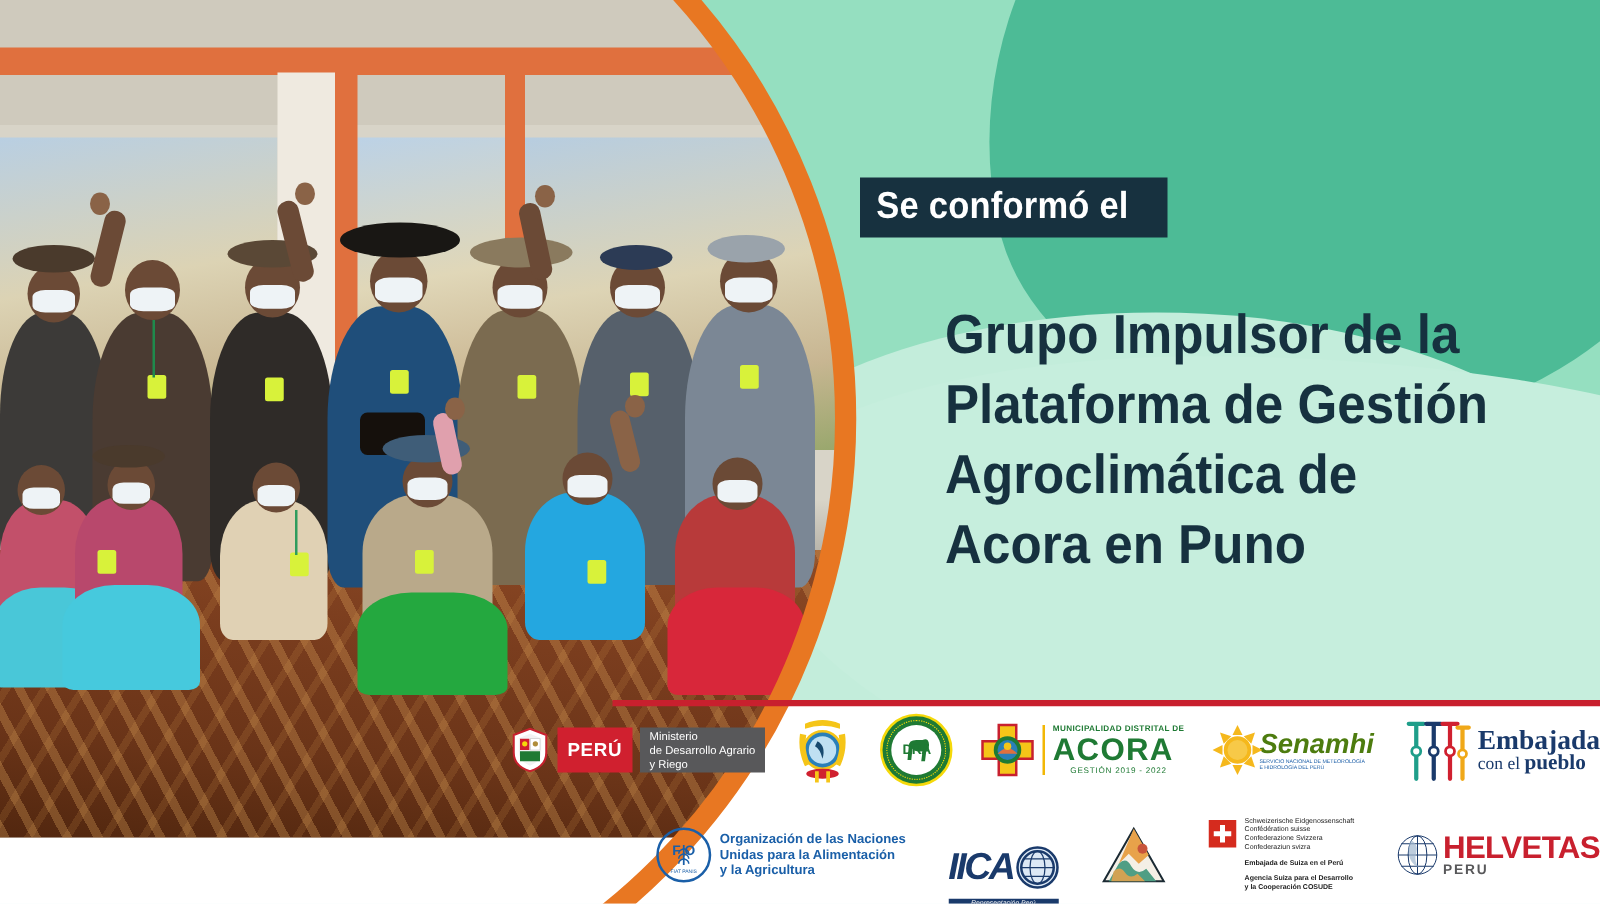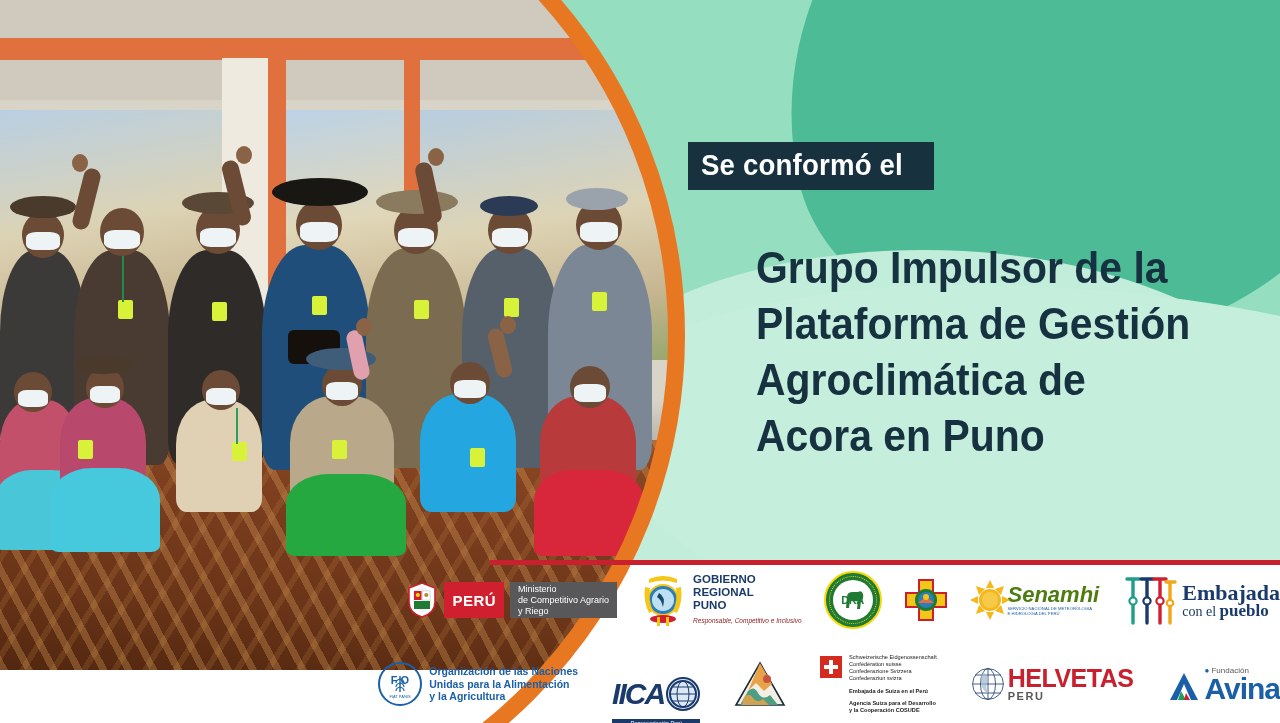--- a/index.html
+++ b/index.html
@@ -295,43 +295,37 @@
         <path d="M16 5 L25 8.5 V19 Q25 27 16 30.5 Q7 27 7 19 V8.5 Z" fill="#f2f2f2"></path>
         <rect x="8" y="9" width="7.5" height="9" fill="#d0202f"></rect>
         <rect x="16.5" y="9" width="7.5" height="9" fill="#ffffff" stroke="#bbb" stroke-width=".4"></rect>
         <rect x="8" y="19" width="16" height="8" fill="#1f7a34"></rect>
         <circle cx="11.8" cy="13" r="2.1" fill="#f5d90a"></circle>
         <circle cx="20.3" cy="13" r="2.1" fill="#b08d3a"></circle>
       </svg>
       <div class="peru-red">PERÚ</div>
       <div class="peru-grey">
         <span>Ministerio</span>
-        <span>de Competitivo Agrario</span>
+        <span>de Desarrollo Agrario</span>
         <span>y Riego</span>
       </div>
     </div>
 
     <div class="logo grp">
       <svg width="48" height="54" viewBox="0 0 48 54">
         <path d="M10 6 Q24 0 38 6 L38 10 Q24 5 10 10 Z" fill="#f5c518"></path>
         <circle cx="24" cy="27" r="15" fill="#2a7fb8" stroke="#f5c518" stroke-width="2"></circle>
         <circle cx="24" cy="27" r="11" fill="#bfe0f2"></circle>
         <path d="M20 20 q7 4 4 14 q-2 -8 -6 -10 z" fill="#17496e"></path>
         <path d="M6 14 q-2 14 4 26 l4 -2 q-5 -11 -3 -23 z" fill="#f5c518"></path>
         <path d="M42 14 q2 14 -4 26 l-4 -2 q5 -11 3 -23 z" fill="#f5c518"></path>
         <ellipse cx="24" cy="46" rx="13" ry="4" fill="#d0202f"></ellipse>
         <rect x="18" y="44" width="3" height="9" fill="#f5c518"></rect>
         <rect x="27" y="44" width="3" height="9" fill="#f5c518"></rect>
       </svg>
-      <div class="grp-txt">
-        <div>GOBIERNO</div>
-        <div>REGIONAL</div>
-        <div>PUNO</div>
-        <div class="grp-sub">Responsable, Competitivo e Inclusivo</div>
-      </div>
     </div>
 
     <div class="logo">
       <div class="dra">
         <div class="dra-ring"></div>
         <div class="dra-in">
           <svg width="34" height="24" viewBox="0 0 34 24">
             <path d="M22 4 q4 -2 5 2 q1 5 -2 7 l-1 8 h-3 l1 -8 q-5 1 -8 -2 l-1 9 h-3 l1 -11 q0 -5 6 -5 z" fill="#1f7a34"></path>
           </svg>
         </div>
@@ -340,20 +334,25 @@
     </div>
 
     <div class="logo">
       <svg class="acora-seal" viewBox="0 0 44 44">
         <path d="M15 2 h14 v13 h13 v14 h-13 v13 h-14 v-13 h-13 v-14 h13 z" fill="#f5c518" stroke="#c8202e" stroke-width="2"></path>
         <circle cx="22" cy="22" r="11" fill="#1f7a34"></circle>
         <circle cx="22" cy="22" r="8" fill="#2a7fb8"></circle>
         <path d="M14 25 q8 -9 16 0 z" fill="#e0703e"></path>
         <circle cx="22" cy="19" r="3" fill="#f5c518"></circle>
       </svg>
+      <div class="acora-txt">
+        <div class="acora-top">MUNICIPALIDAD DISTRITAL DE</div>
+        <div class="acora-mid">ACORA</div>
+        <div class="acora-bot">GESTIÓN 2019 - 2022</div>
+      </div>
     </div>
 
     <div class="logo sen">
       <svg class="sun" viewBox="0 0 40 40">
         <g fill="#f5b81c">
           <circle cx="20" cy="20" r="11"></circle>
           <path d="M20 0 l4 8 -8 0 z"></path>
             <path d="M20 40 l4 -8 -8 0 z"></path>
           <path d="M0 20 l8 4 0 -8 z"></path>
             <path d="M40 20 l-8 4 0 -8 z"></path>
@@ -456,30 +455,16 @@
           <path d="M4 8 h26 M4 26 h26"></path>
         </g>
         <path d="M12 5 q6 4 4 10 q-2 7 2 12 q-7 -3 -8 -11 q-1 -7 2 -11 z" fill="#9fb6cf" opacity=".7"></path>
       </svg>
       <div style="display:flex;flex-direction:column;align-items:flex-start;">
         <div class="helv-name">HELVETAS</div>
         <div class="helv-sub">PERU</div>
       </div>
     </div>
 
-    <div class="logo avina">
-      <svg width="34" height="34" viewBox="0 0 34 34">
-        <path d="M17 4 L31 31 H24 L17 15 L10 31 H3 Z" fill="#1a5fa8"></path>
-        <path d="M14 22 l5 9 h-8 z" fill="#1f9e5a"></path>
-        <path d="M19 24 l4 7 h-6 z" fill="#d0202f"></path>
-      </svg>
-      <div style="display:flex;flex-direction:column;align-items:flex-start;">
-        <div class="avina-sub">
-          <span style="color:#1a5fa8;">●</span>
-          <span>Fundación</span>
-        </div>
-        <div class="avina-name">Avina</div>
-      </div>
-    </div>
 
   </div>
 
 </div>
 
 </body></html>

